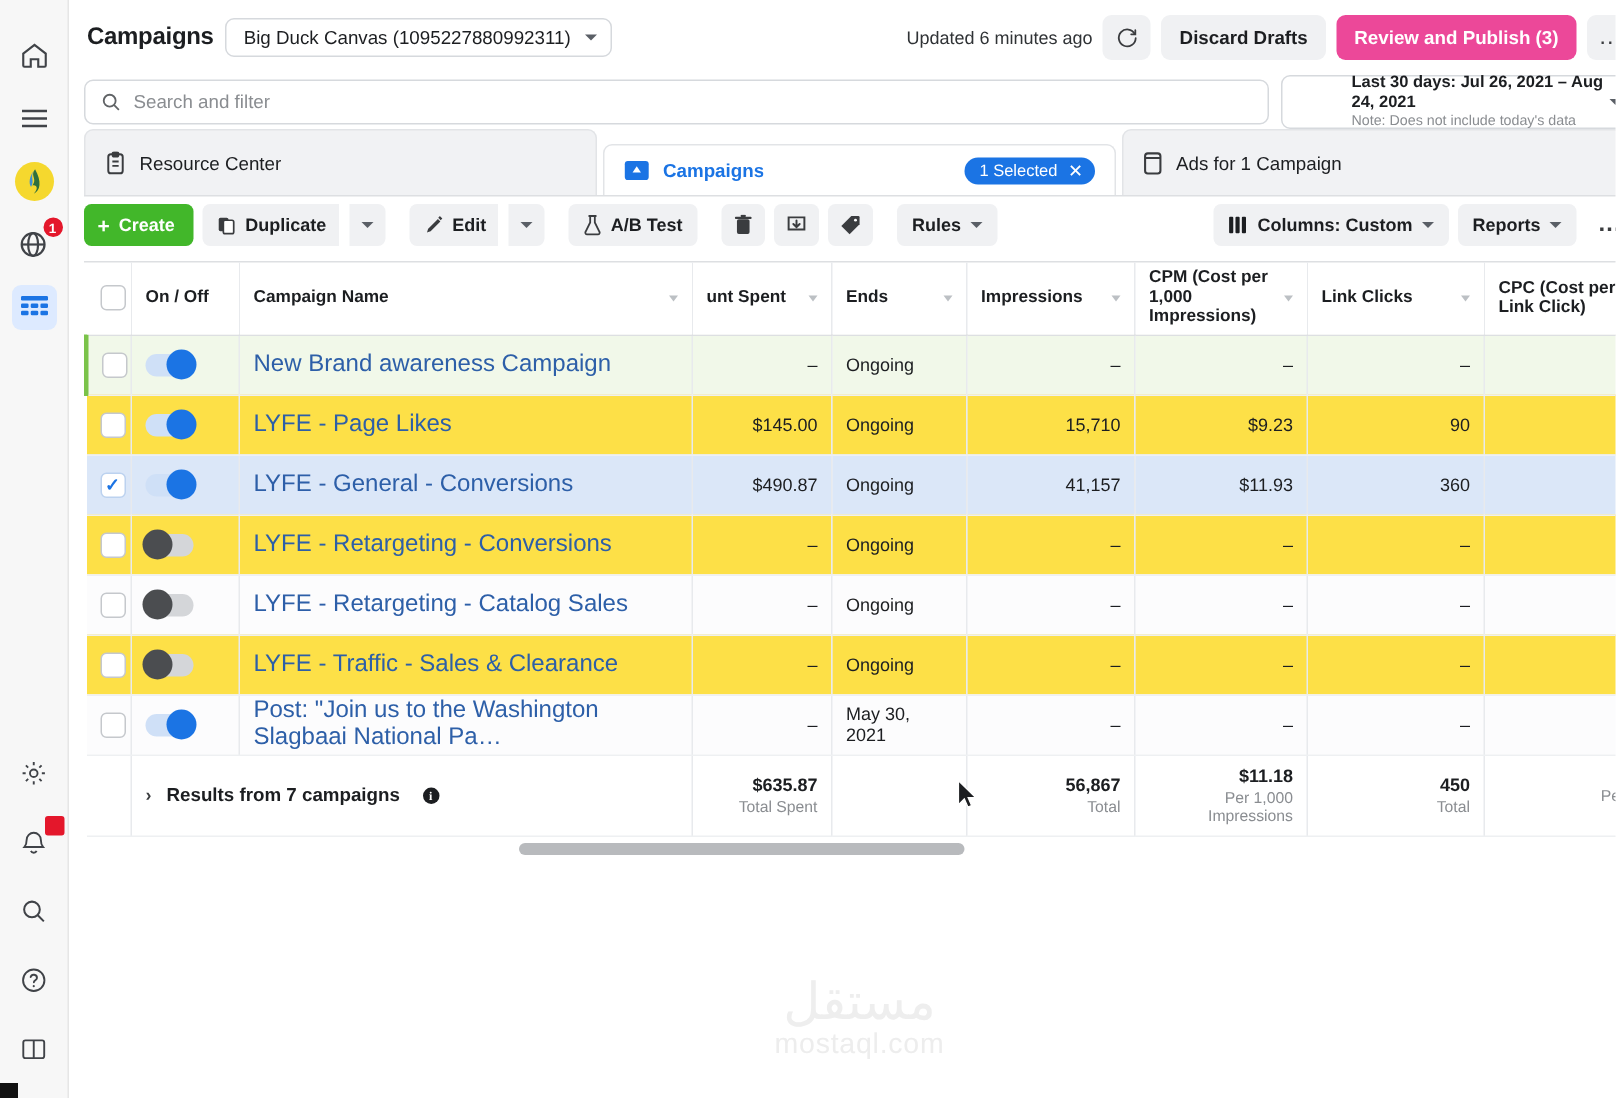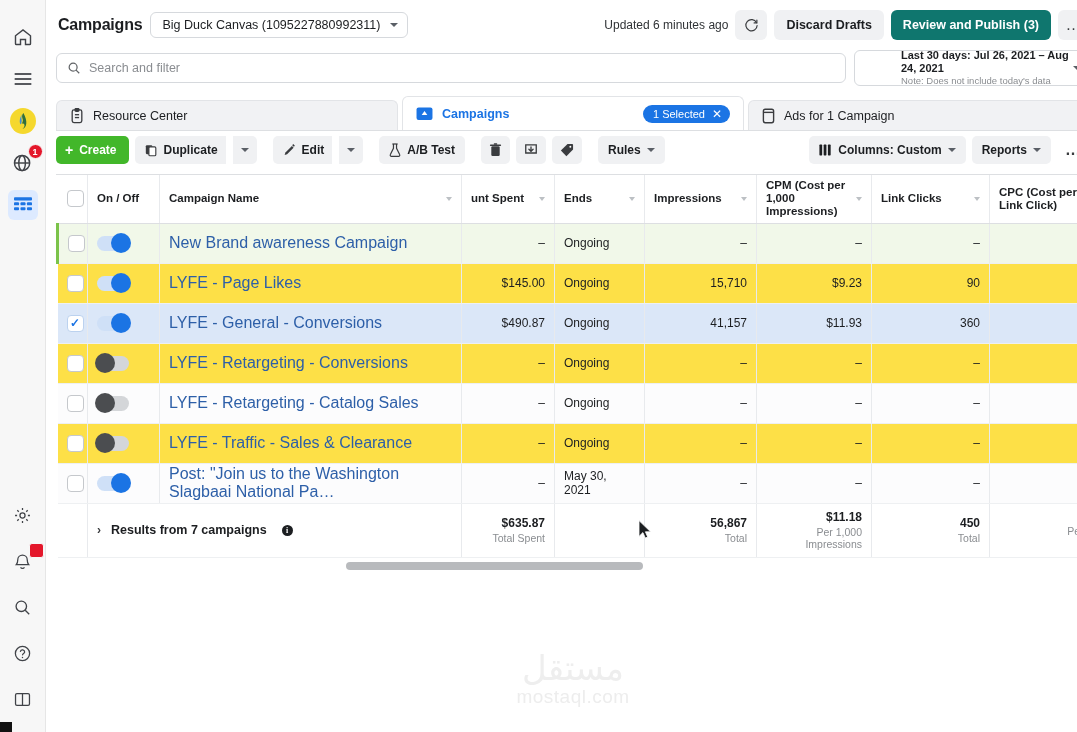--- a/index.html
+++ b/index.html
@@ -69,21 +69,21 @@
   .icon-btn {
     width: 32px; height: 30px; border-radius: 6px; background:#f0f1f3;
     display:flex; align-items:center; justify-content:center; cursor:pointer; border:none;
   }
   .gbtn {
     height: 30px; border-radius: 6px; background:#f0f1f3; border:none;
     padding: 0 12px; font-size: 12.5px; color:#1c1e21; cursor:pointer;
     font-family:"Liberation Sans", sans-serif; font-weight:bold;
     display:flex; align-items:center;
   }
-  .gbtn.primary { background:#0f766e; color:#fff;text-align:center; }
+  .gbtn.primary { background:#ec4899; color:#fff;text-align:center; }
   .dots { font-size: 16px; color:#3a3c3f; letter-spacing:1px; line-height:1; }
 
   
   .searchrow { display:flex; align-items:center; gap: 8px; padding: 0 10px 8px 10px; }
   .searchbox {
     flex: 1 1 auto; height: 30px; border:1px solid #d6d9dd; border-radius:6px;
     display:flex; align-items:center; gap:8px; padding: 0 10px; background:#fff;
   }
   .searchbox input {
     border:none; outline:none; font-size:12.5px; color:#1c1e21; flex:1 1 auto;
@@ -93,21 +93,21 @@
   .daterange {
     width: 236px; height: 36px; border:1px solid #d6d9dd; border-radius:6px;
     display:flex; align-items:center; padding: 0 8px 0 10px; background:#fff; cursor:pointer;
   }
   .dr-l1 { font-size:11px; font-weight:bold; color:#1c1e21; line-height:13px; }
   .dr-l2 { font-size:9.5px; color:#8a8d91; line-height:12px; }
 
   
   .tabs { display:flex; align-items:flex-end; padding: 0 10px; gap: 4px; height:36px; }
   .tab {
-    flex: 1 1 0; height: 30px; background:#f1f2f4; border:1px solid #e2e4e7; border-bottom:none;
+    flex: 1 1 0; height: 44px; background:#f1f2f4; border:1px solid #e2e4e7; border-bottom:none;
     border-radius: 6px 6px 0 0; display:flex; align-items:center; gap:9px; padding: 0 13px;
     font-size: 12.5px; color:#1c1e21; cursor:pointer; position:relative;
   }
   .tab.active { background:#fff; color:#1b74e4; height: 34px; border-color:#e2e4e7; font-weight:bold; }
   .tab .tlabel { white-space:nowrap; overflow:hidden; }
   .sel-pill {
     margin-left:auto; background:#1b74e4; color:#fff; border-radius:12px;
     font-size:11px; padding: 3px 8px 3px 10px; display:flex; align-items:center; gap:7px;
     font-weight:normal; cursor:pointer;
   }

